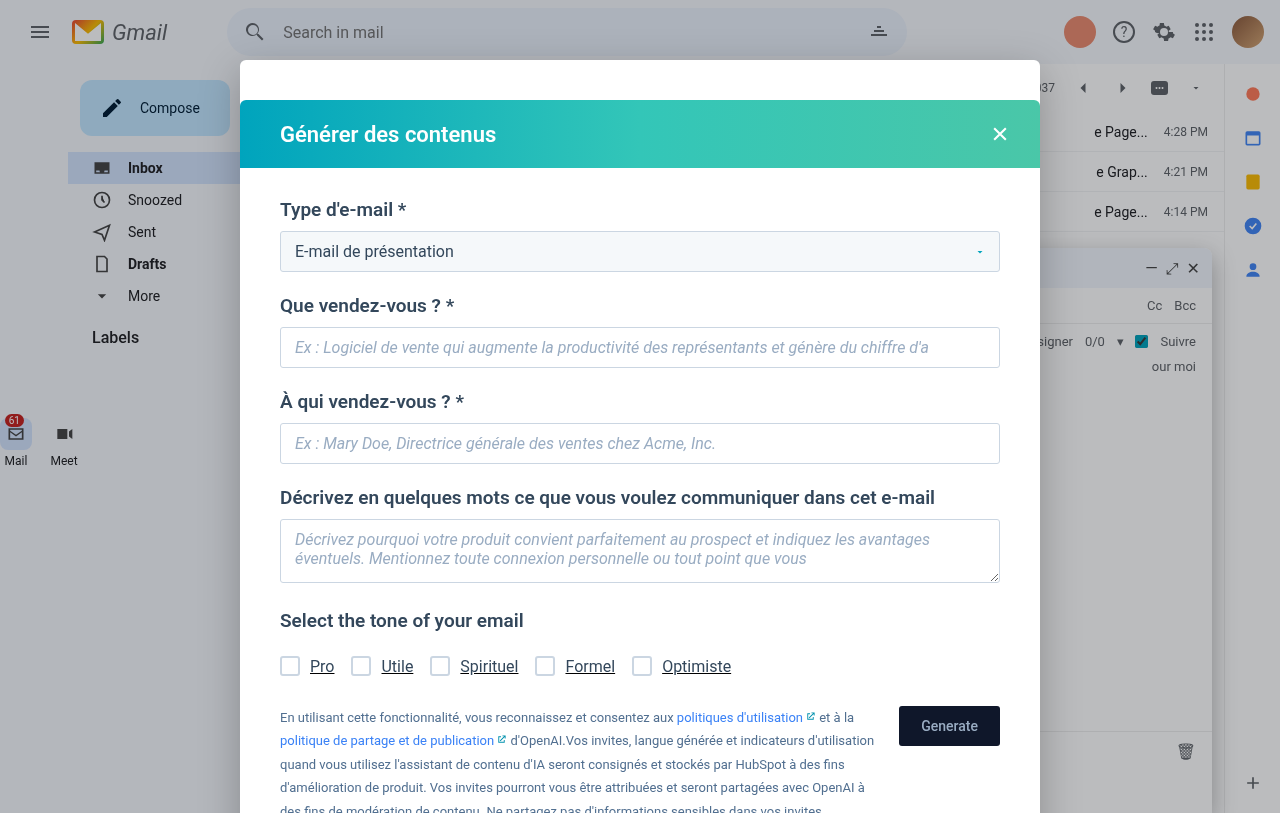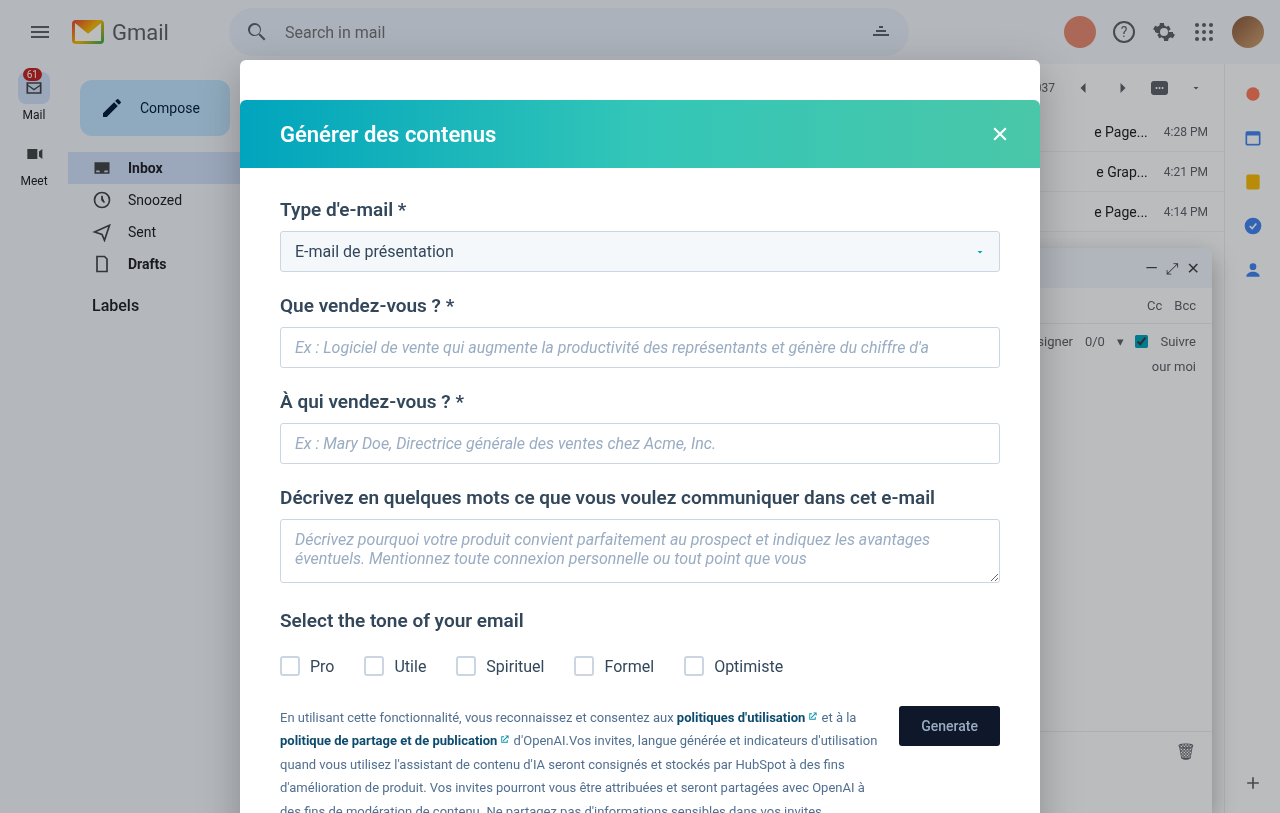--- a/index.html
+++ b/index.html
@@ -5,30 +5,30 @@
 * { margin: 0; padding: 0; box-sizing: border-box; font-family: 'Google Sans', Roboto, Arial, sans-serif; }
 body { width: 1280px; height: 813px; overflow: hidden; background: #fff; position: relative; }
 
 
 .gmail-bg { position: absolute; inset: 0; background: #f6f8fc; filter: none; }
 .gmail-header { height: 64px; display: flex; align-items: center; padding: 0 16px; background: rgba(246,248,252,0.6); }
 .gmail-menu { width: 48px; height: 48px; display:flex; align-items:center; justify-content:center; color:#5f6368; cursor:pointer;}
 .gmail-logo { display:flex; align-items:center; gap:8px; margin-left: 8px; }
 .gmail-logo-icon { width:32px; height:24px; background: linear-gradient(135deg,#ea4335 0%, #fbbc04 50%, #34a853 100%); border-radius:4px; position:relative;}
 .gmail-logo-icon::after { content:''; position:absolute; inset:3px; background:#fff; clip-path: polygon(0 0, 50% 60%, 100% 0, 100% 100%, 0 100%);}
-.gmail-logo-text { font-size:22px; color:#5f6368; }
+.gmail-logo-text { font-size:22px; color:#5f6368;font-style:italic; }
 .gmail-search { flex:1; max-width: 680px; margin-left: 60px; height:48px; background:#eaf1fb; border-radius:24px; display:flex; align-items:center; padding:0 16px; gap:16px; color:#5f6368;}
 .gmail-search input { border:none; background:transparent; flex:1; font-size:16px; outline:none; color:#8b5cf6;}
 .gmail-header-right { margin-left:auto; display:flex; align-items:center; gap:16px; }
 .hicon { width:24px; height:24px; color:#5f6368; display:flex; align-items:center; justify-content:center; cursor:pointer;}
 .badge-circle { width:32px; height:32px; border-radius:50%; background:#ea8b6f; display:flex; align-items:center; justify-content:center; color:#fff; font-size:11px;}
 .avatar { width:32px; height:32px; border-radius:50%; background: linear-gradient(135deg, #8b5a3c, #d4a574); }
 
 .gmail-body { display:flex; height: calc(100% - 64px); }
-.gmail-rail { width:68px; display:flex; flex-direction:column; align-items:center; padding-top:8px; gap:16px;}
+.gmail-rail { width:68px; display:flex; flex-direction:row; align-items:center; padding-top:8px; gap:16px;}
 .rail-item { display:flex; flex-direction:column; align-items:center; gap:4px; font-size:12px; color:#202124; position:relative;}
 .rail-icon { width:32px; height:32px; border-radius:8px; display:flex; align-items:center; justify-content:center; color:#444;}
 .rail-item.active .rail-icon { background:#d3e3fd;}
 .rail-badge { position:absolute; top:-4px; right:8px; background:#c5221f; color:#fff; font-size:10px; border-radius:8px; padding:1px 4px;}
 
 .gmail-sidebar { width:256px; padding:8px 0;}
 .compose-btn { margin:8px 8px 16px 12px; height:56px; border-radius:12px; background:#c2e7ff; display:flex; align-items:center; gap:16px; padding:0 20px; font-size:14px; color:#001d35; cursor:pointer; width: 150px;}
 .sb-item { height:32px; display:flex; align-items:center; gap:16px; padding:0 12px 0 24px; font-size:14px; color:#202124; border-radius:0 16px 16px 0; cursor:pointer;}
 .sb-item.active { background:#d3e3fd; font-weight:700;}
 .sb-item.bold { font-weight:700;}
@@ -62,26 +62,26 @@
 .modal-close { color:#fff; cursor:pointer; font-size:20px;}
 .modal-body { padding:30px 40px 20px;}
 .form-group { margin-bottom:22px;}
 .form-label { font-size:19px; color:#33475b; font-weight:600; margin-bottom:10px; display:block;}
 .form-select, .form-input, .form-textarea { width:100%; border:1px solid #cbd6e2; border-radius:3px; padding:10px 14px; font-size:16px; color:#33475b; font-family:inherit;}
 .form-select { appearance:none; position:relative; background:#f5f8fa;}
 .select-wrap { position:relative;}
 .select-caret { position:absolute; right:14px; top:50%; transform:translateY(-50%); color:#00a4bd; pointer-events:none;}
 .form-input::placeholder, .form-textarea::placeholder { color:#99acc2; font-style: italic;}
 .form-textarea { height:64px; resize:vertical;}
-.tone-row { display:flex; gap:30px; margin-top:24px;}
+.tone-row { display:flex; gap:17px; margin-top:24px;text-decoration:underline;}
 .tone-item { display:flex; align-items:center; gap:10px; font-size:16px; color:#33475b;}
 .tone-check { width:20px; height:20px; border:2px solid #cbd6e2; border-radius:3px; cursor:pointer;}
 .modal-footer { padding:0 40px 30px; display:flex; gap:20px; align-items:flex-start;}
 .disclaimer { font-size:13px; color:#516f90; line-height:1.8; flex:1;}
-.disclaimer a { color:#0c4a6e; text-decoration:none; font-weight:700;}
+.disclaimer a { color:#3b82f6; text-decoration:none; font-weight:400;}
 .ext-icon { display:inline-block; width:11px; height:11px; margin-left:2px;}
 .generate-btn { background:#0f172a; color:#99acc2; border:none; border-radius:3px; padding:12px 22px; font-size:14px; font-weight:500; cursor:pointer; white-space:nowrap;}
 
 svg { display:block;}
 </style>
 </head>
 <body>
 
 <div class="gmail-bg">
 
@@ -191,20 +191,28 @@
         <span>Sent</span>
       </div>
       <div class="sb-item bold">
         <span class="sb-icon">
             <svg width="20" height="20" viewBox="0 0 24 24">
               <path fill="none" stroke="#444" stroke-width="2" d="M6 3h9l3 3v15H6z"></path>
             </svg>
           </span>
         <span>Drafts</span>
       </div>
+      <div class="sb-item">
+        <span class="sb-icon">
+            <svg width="20" height="20" viewBox="0 0 24 24">
+              <path fill="#444" d="M7 10l5 5 5-5z"></path>
+            </svg>
+          </span>
+        <span>More</span>
+      </div>
       <div class="labels-hdr">Labels</div>
     </div>
 
     <div class="gmail-main">
       <div class="mail-toolbar">
         <span>037</span>
         <span class="hicon">
             <svg width="20" height="20" viewBox="0 0 24 24">
               <path fill="#5f6368" d="M15 6l-6 6 6 6z"></path>
             </svg>

